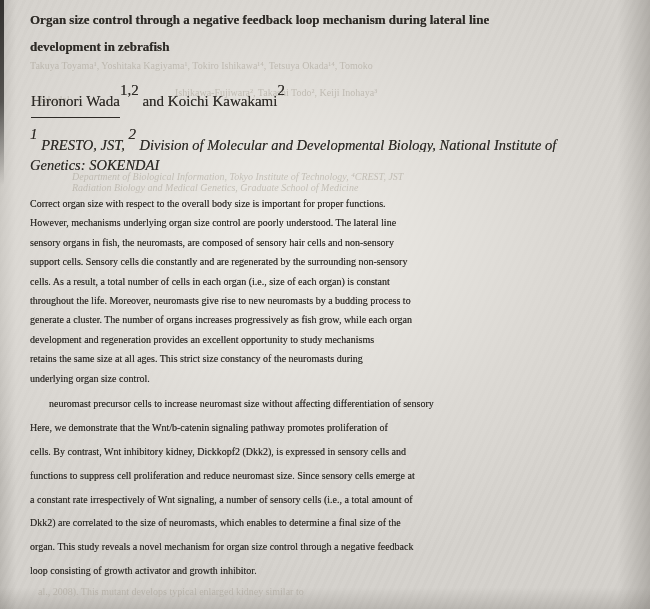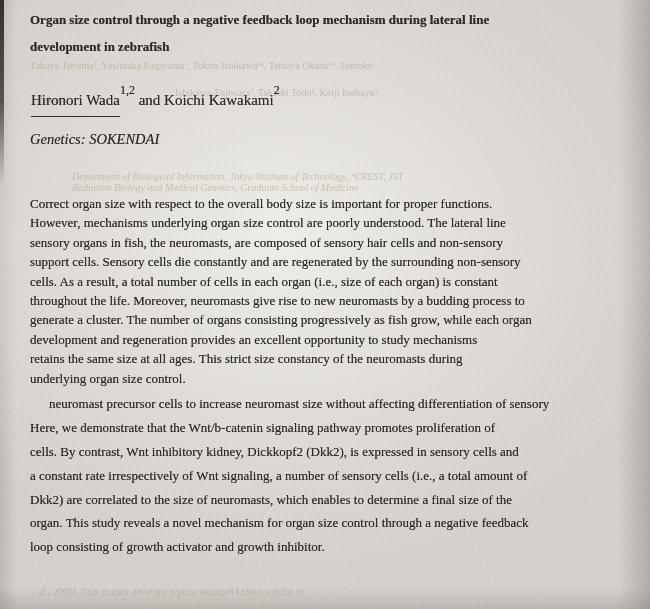--- a/index.html
+++ b/index.html
@@ -36,29 +36,29 @@
     left:30px;top:6px;width:592px;
     font-weight:bold;font-size:13px;
   }
   .title-block .tline{height:27px;line-height:27px;}
 
   .author-block{
     left:31px;top:84px;width:592px;
     font-size:15px;height:22px;line-height:22px;white-space:nowrap;
   }
   .u{border-bottom:1.2px solid #2e2b27;padding-bottom:8px;}
-  sup.s{font-size:12px;position:relative;top:-5.5px;letter-spacing:0;}
+  sup.s{font-size:15px;position:relative;top:-5.5px;letter-spacing:0;}
 
   .affil-block{
     left:30px;top:126px;width:592px;
     font-style:italic;font-size:14.5px;
   }
   .affil-block .tline{height:26px;line-height:26px;}
 
-  .para{left:30px;width:592px;font-size:13px;}
+  .para{left:30px;width:592px;font-size:10px;}
   .para-1{top:194px;}
   .para-1 .tline{height:19.4px;line-height:19.4px;}
   .para-2{top:392px;}
   .para-2 .tline{height:23.9px;line-height:23.9px;}
 
   .body-text{text-shadow:0 0 0.5px rgba(46,43,39,0.65);}
 
   .bleed{
     position:absolute;
     color:#a59f93;opacity:0.55;
@@ -87,39 +87,41 @@
   <div class="blk title-block j body-text">
       <div class="tline">Organ size control through a negative feedback loop mechanism during lateral line</div>
       <div class="tline last">development in zebrafish</div>
     </div>
 
   <div class="blk author-block body-text">
     <span class="u">Hironori Wada</span><sup class="s">1,2</sup><span> and </span><span>Koichi Kawakami</span><sup class="s">2</sup>
   </div>
 
   <div class="blk affil-block j body-text">
+    <div class="tline"><sup class="s">1</sup><span> PRESTO, JST, </span><sup class="s">2</sup><span> Division of Molecular and Developmental Biology, National Institute of</span></div>
     <div class="tline last">Genetics: SOKENDAI</div>
   </div>
 
   <div class="blk para para-1 j body-text">
       <div class="tline">Correct organ size with respect to the overall body size is important for proper functions.</div>
       <div class="tline">However, mechanisms underlying organ size control are poorly understood. The lateral line</div>
       <div class="tline">sensory organs in fish, the neuromasts, are composed of sensory hair cells and non-sensory</div>
       <div class="tline">support cells. Sensory cells die constantly and are regenerated by the surrounding non-sensory</div>
       <div class="tline">cells. As a result, a total number of cells in each organ (i.e., size of each organ) is constant</div>
       <div class="tline">throughout the life. Moreover, neuromasts give rise to new neuromasts by a budding process to</div>
-      <div class="tline">generate a cluster. The number of organs consisting progressively as fish grow, while each organ</div>
+      <div class="tline">generate a cluster. The number of organs increases progressively as fish grow, while each organ</div>
       <div class="tline">development and regeneration provides an excellent opportunity to study mechanisms</div>
       <div class="tline">retains the same size at all ages. This strict size constancy of the neuromasts during</div>
       <div class="tline last">underlying organ size control.</div>
     </div>
 
   <div class="blk para para-2 j indent-first body-text">
       <div class="tline">neuromast precursor cells to increase neuromast size without affecting differentiation of sensory</div>
       <div class="tline">Here, we demonstrate that the Wnt/b-catenin signaling pathway promotes proliferation of</div>
       <div class="tline">cells. By contrast, Wnt inhibitory kidney, Dickkopf2 (Dkk2), is expressed in sensory cells and</div>
+      <div class="tline">functions to suppress cell proliferation and reduce neuromast size. Since sensory cells emerge at</div>
       <div class="tline">a constant rate irrespectively of Wnt signaling, a number of sensory cells (i.e., a total amount of</div>
       <div class="tline">Dkk2) are correlated to the size of neuromasts, which enables to determine a final size of the</div>
       <div class="tline">organ. This study reveals a novel mechanism for organ size control through a negative feedback</div>
       <div class="tline last">loop consisting of growth activator and growth inhibitor.</div>
     </div>
 
 </div>
 
 </body></html>

